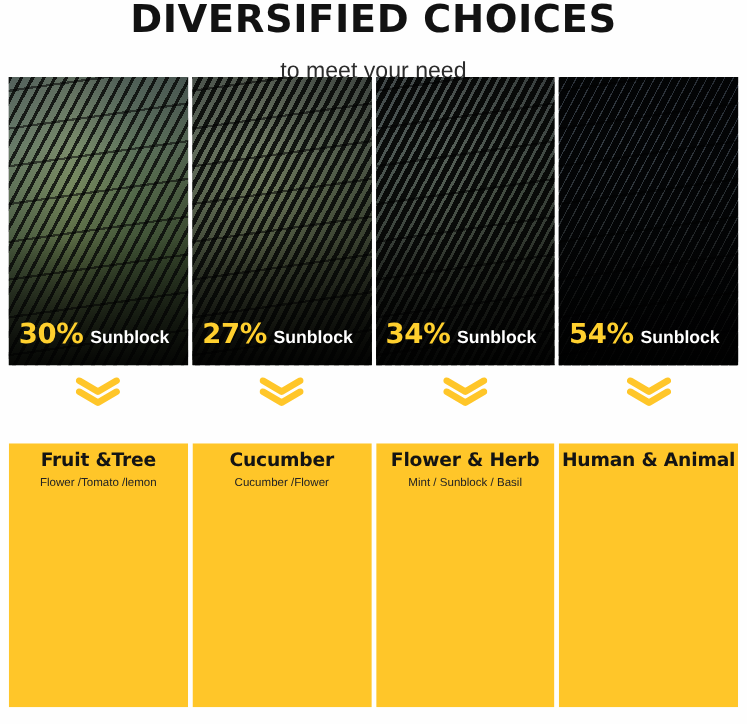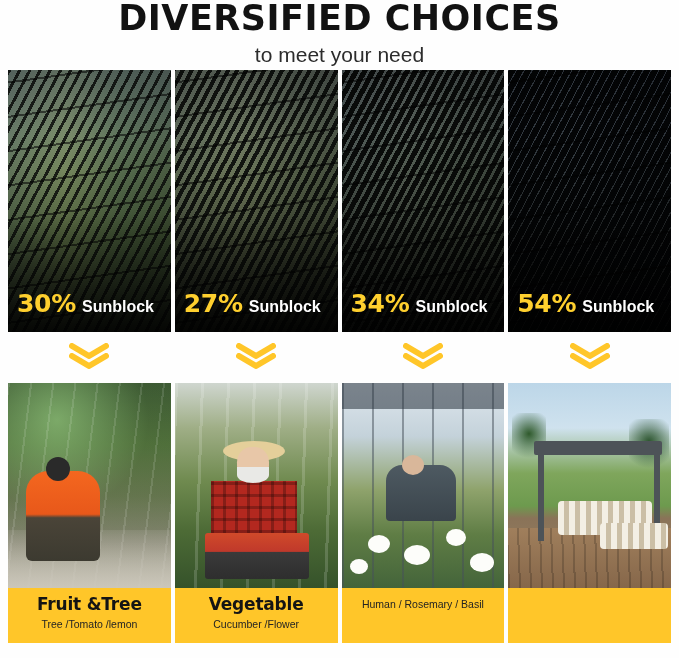--- a/index.html
+++ b/index.html
@@ -30,21 +30,21 @@
     font-weight: bold;
     letter-spacing: 0.5px;
     color: #121212;
     line-height: 1.05;
     margin: 0;
     font-family: "DejaVu Sans", sans-serif;
   }
   .subtitle {
     font-size: 21px;
     color: #2c2c2c;
-    margin: 6px 0 0 0;
+    margin: 16px 0 0 0;
     font-weight: normal;
     font-family: "Liberation Sans", sans-serif;
   }
 
   
   .shade-row {
     position: absolute;
     top: 70px;
     left: 8px;
     width: 663px;
@@ -169,22 +169,23 @@
     top: 383px;
     left: 8px;
     width: 663px;
     height: 260px;
     display: flex;
     gap: 4px;
   }
   .use-cell {
     flex: 1 1 0;
     display: flex;
-    flex-direction: column;
+    flex-direction: row;
     overflow: hidden;
+    margin-top: 20px;
   }
   .photo {
     position: relative;
     height: 205px;
     overflow: hidden;
   }
   .caption {
     flex: 1 1 auto;
     background: #ffc629;
     text-align: center;
@@ -463,65 +464,67 @@
 
     <div class="use-cell">
       <div class="photo p1">
         <div class="stripes"></div>
         <div class="floor"></div>
         <div class="person"></div>
         <div class="head"></div>
       </div>
       <div class="caption">
         <div class="cap-title">Fruit &amp;Tree</div>
-        <div class="cap-sub">Tree /Tomato /lemon</div>
+        <div class="cap-sub">Flower /Tomato /lemon</div>
       </div>
     </div>
 
     <div class="use-cell">
       <div class="photo p2">
         <div class="stripes"></div>
         <div class="shirt"></div>
         <div class="hat"></div>
         <div class="head2"></div>
         <div class="beard"></div>
         <div class="crate"></div>
       </div>
       <div class="caption">
-        <div class="cap-title">Vegetable</div>
+        <div class="cap-title">Cucumber</div>
         <div class="cap-sub">Cucumber /Flower</div>
       </div>
     </div>
 
     <div class="use-cell">
       <div class="photo p3">
         <div class="frame"></div>
         <div class="person3"></div>
         <div class="head3"></div>
         <div class="bloom b1"></div>
         <div class="bloom b2"></div>
         <div class="bloom b3"></div>
         <div class="bloom b4"></div>
         <div class="bloom b5"></div>
       </div>
       <div class="caption">
-        <div class="cap-sub">Human /  Rosemary /  Basil</div>
+        <div class="cap-title">Flower &amp; Herb</div>
+        <div class="cap-sub">Mint /  Sunblock /  Basil</div>
       </div>
     </div>
 
     <div class="use-cell">
       <div class="photo p4">
         <div class="palm"></div>
         <div class="palm2"></div>
         <div class="deck"></div>
         <div class="canopy"></div>
         <div class="post-l"></div>
         <div class="post-r"></div>
         <div class="sofa"></div>
         <div class="sofa2"></div>
       </div>
       <div class="caption">
+        <div class="cap-title">Human &amp; Animal</div>
       </div>
     </div>
 
   </div>
 
 </div>
 
 </body></html>

